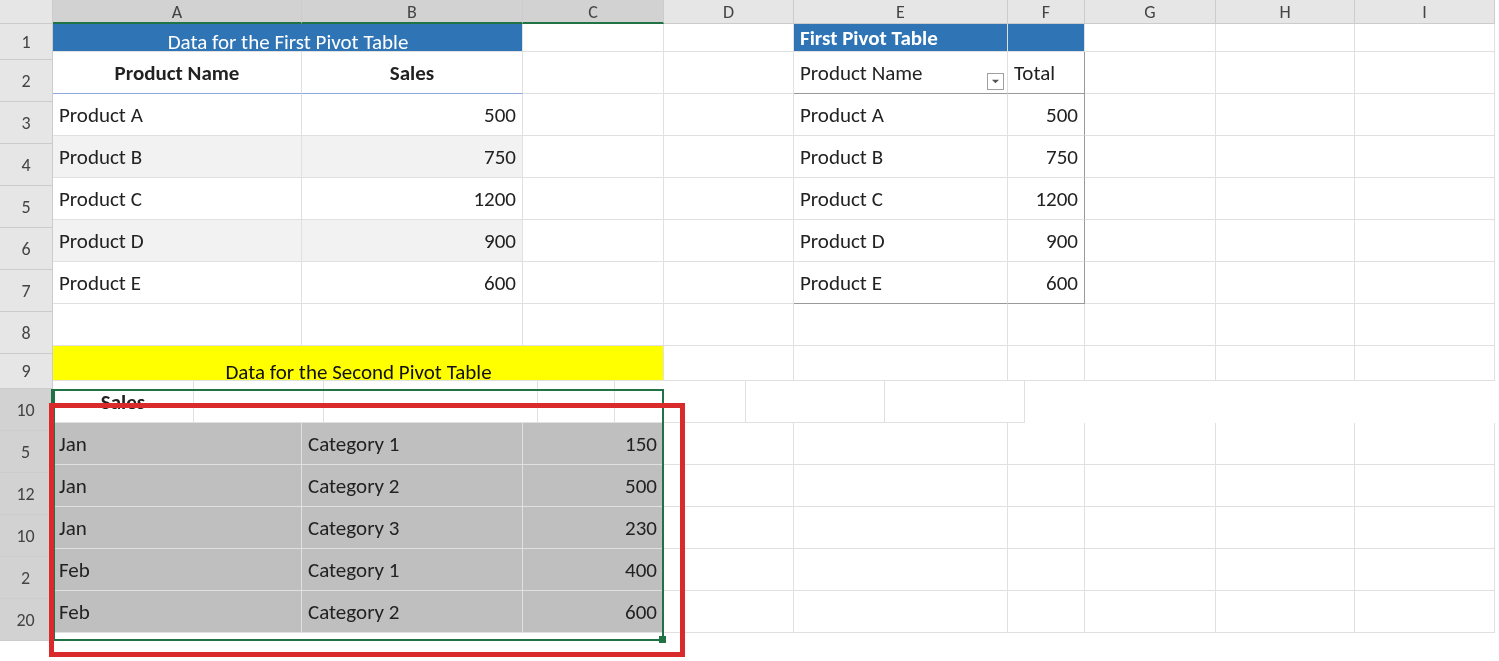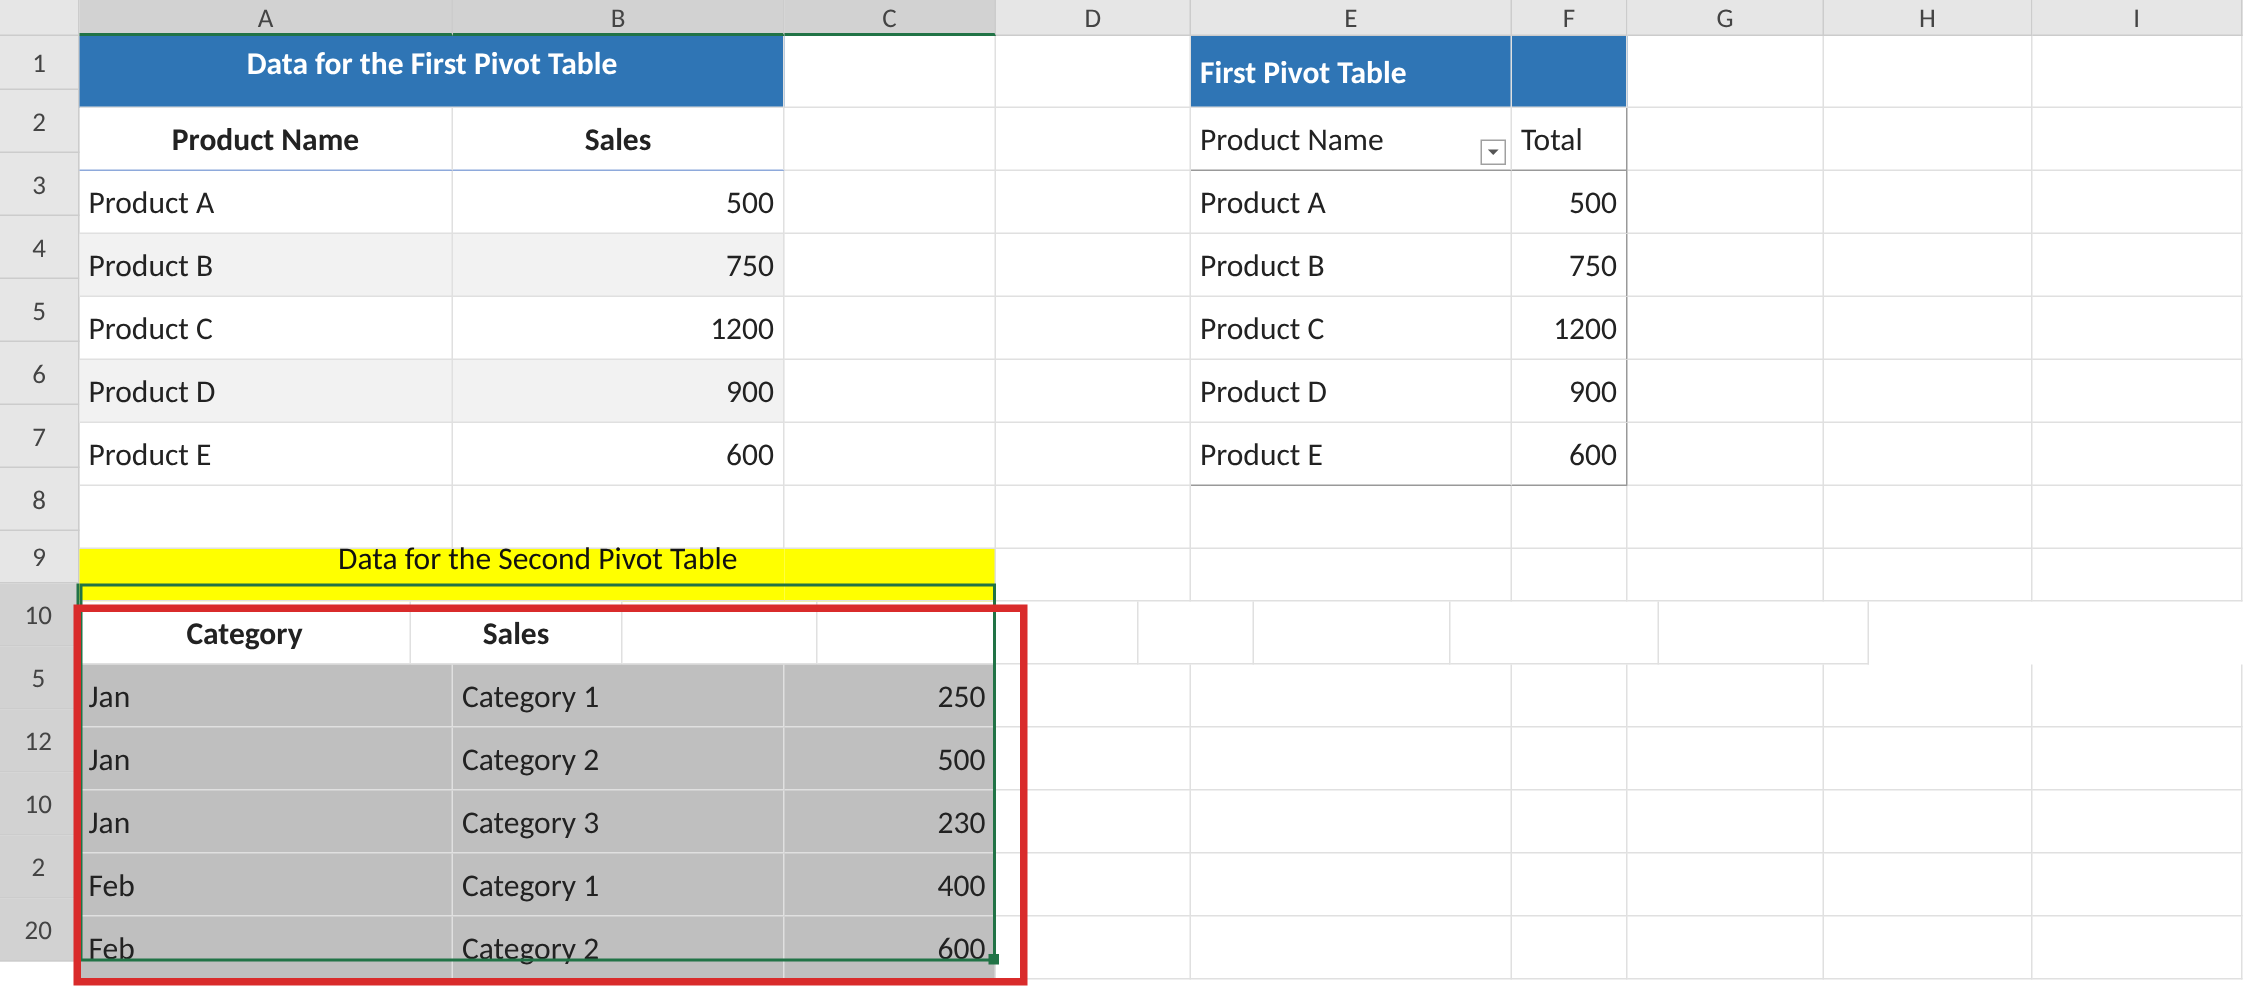--- a/index.html
+++ b/index.html
@@ -172,21 +172,21 @@
     <div class="row-header sel" style="height:42px">10</div>
     <div class="row-header sel" style="height:42px">5</div>
     <div class="row-header sel" style="height:42px">12</div>
     <div class="row-header sel" style="height:42px">10</div>
     <div class="row-header sel" style="height:42px">2</div>
     <div class="row-header sel" style="height:42px">20</div>
   </div>
 
   <div class="grid">
 
-    <div class="grid-row" style="height:48px">
+    <div class="grid-row" style="height:28px">
       <div class="cell blue-header blue-header-inner-sep" style="width:249px;border-right:none"></div>
       <div class="cell blue-header" style="width:221px;justify-content:flex-start"></div>
       <div class="cell" style="width:141px"></div>
       <div class="cell" style="width:130px"></div>
       <div class="cell blue-header" style="width:214px;justify-content:flex-start;padding-left:6px">First Pivot Table</div>
       <div class="cell blue-header" style="width:77px"></div>
       <div class="cell" style="width:131px"></div>
       <div class="cell" style="width:139px"></div>
       <div class="cell" style="width:140px"></div>
     </div>
@@ -284,34 +284,33 @@
       <div class="cell yellow-header" style="width:141px"></div>
       <div class="cell" style="width:130px"></div>
       <div class="cell" style="width:214px"></div>
       <div class="cell" style="width:77px"></div>
       <div class="cell" style="width:131px"></div>
       <div class="cell" style="width:139px"></div>
       <div class="cell" style="width:140px"></div>
     </div>
 
     <div class="grid-row" style="height:42px">
-      <div class="cell table-head tbl2-head" style="width:221px">Category</div>
       <div class="cell table-head tbl2-head" style="width:141px">Sales</div>
       <div class="cell" style="width:130px"></div>
       <div class="cell" style="width:214px"></div>
       <div class="cell" style="width:77px"></div>
       <div class="cell" style="width:131px"></div>
       <div class="cell" style="width:139px"></div>
       <div class="cell" style="width:140px"></div>
     </div>
 
     <div class="grid-row" style="height:42px">
       <div class="cell tbl2-cell" style="width:249px">Jan</div>
       <div class="cell tbl2-cell" style="width:221px">Category 1</div>
-      <div class="cell tbl2-cell num" style="width:141px">250</div>
+      <div class="cell tbl2-cell num" style="width:141px">150</div>
       <div class="cell" style="width:130px"></div>
       <div class="cell" style="width:214px"></div>
       <div class="cell" style="width:77px"></div>
       <div class="cell" style="width:131px"></div>
       <div class="cell" style="width:139px"></div>
       <div class="cell" style="width:140px"></div>
     </div>
     <div class="grid-row" style="height:42px">
       <div class="cell tbl2-cell" style="width:249px">Jan</div>
       <div class="cell tbl2-cell" style="width:221px">Category 2</div>
@@ -356,18 +355,18 @@
       <div class="cell" style="width:139px"></div>
       <div class="cell" style="width:140px"></div>
     </div>
 
     <div class="selection-box" style="top:365px;left:0;width:611px;height:252px;">
       <div class="selection-handle"></div>
     </div>
 
     <div class="annotation-box" style="top:379px;left:-4px;width:636px;height:254px;"></div>
 
-    <div style="position:absolute;top:0;left:0;width:470px;height:36px;display:flex;align-items:center;justify-content:center;font-weight:bold;color:#fff;font-size:21px;pointer-events:none">Data for the First Pivot Table</div>
+    <div style="position:absolute;top:0;left:0;width:470px;height:36px;display:flex;align-items:center;justify-content:center;font-weight:normal;color:#fff;font-size:21px;pointer-events:none">Data for the First Pivot Table</div>
 
     <div style="position:absolute;top:330px;left:0;width:611px;height:35px;display:flex;align-items:center;justify-content:center;font-weight:normal;color:#111;font-size:21px;pointer-events:none">Data for the Second Pivot Table</div>
 
   </div>
 </div>
 
 </body></html>

